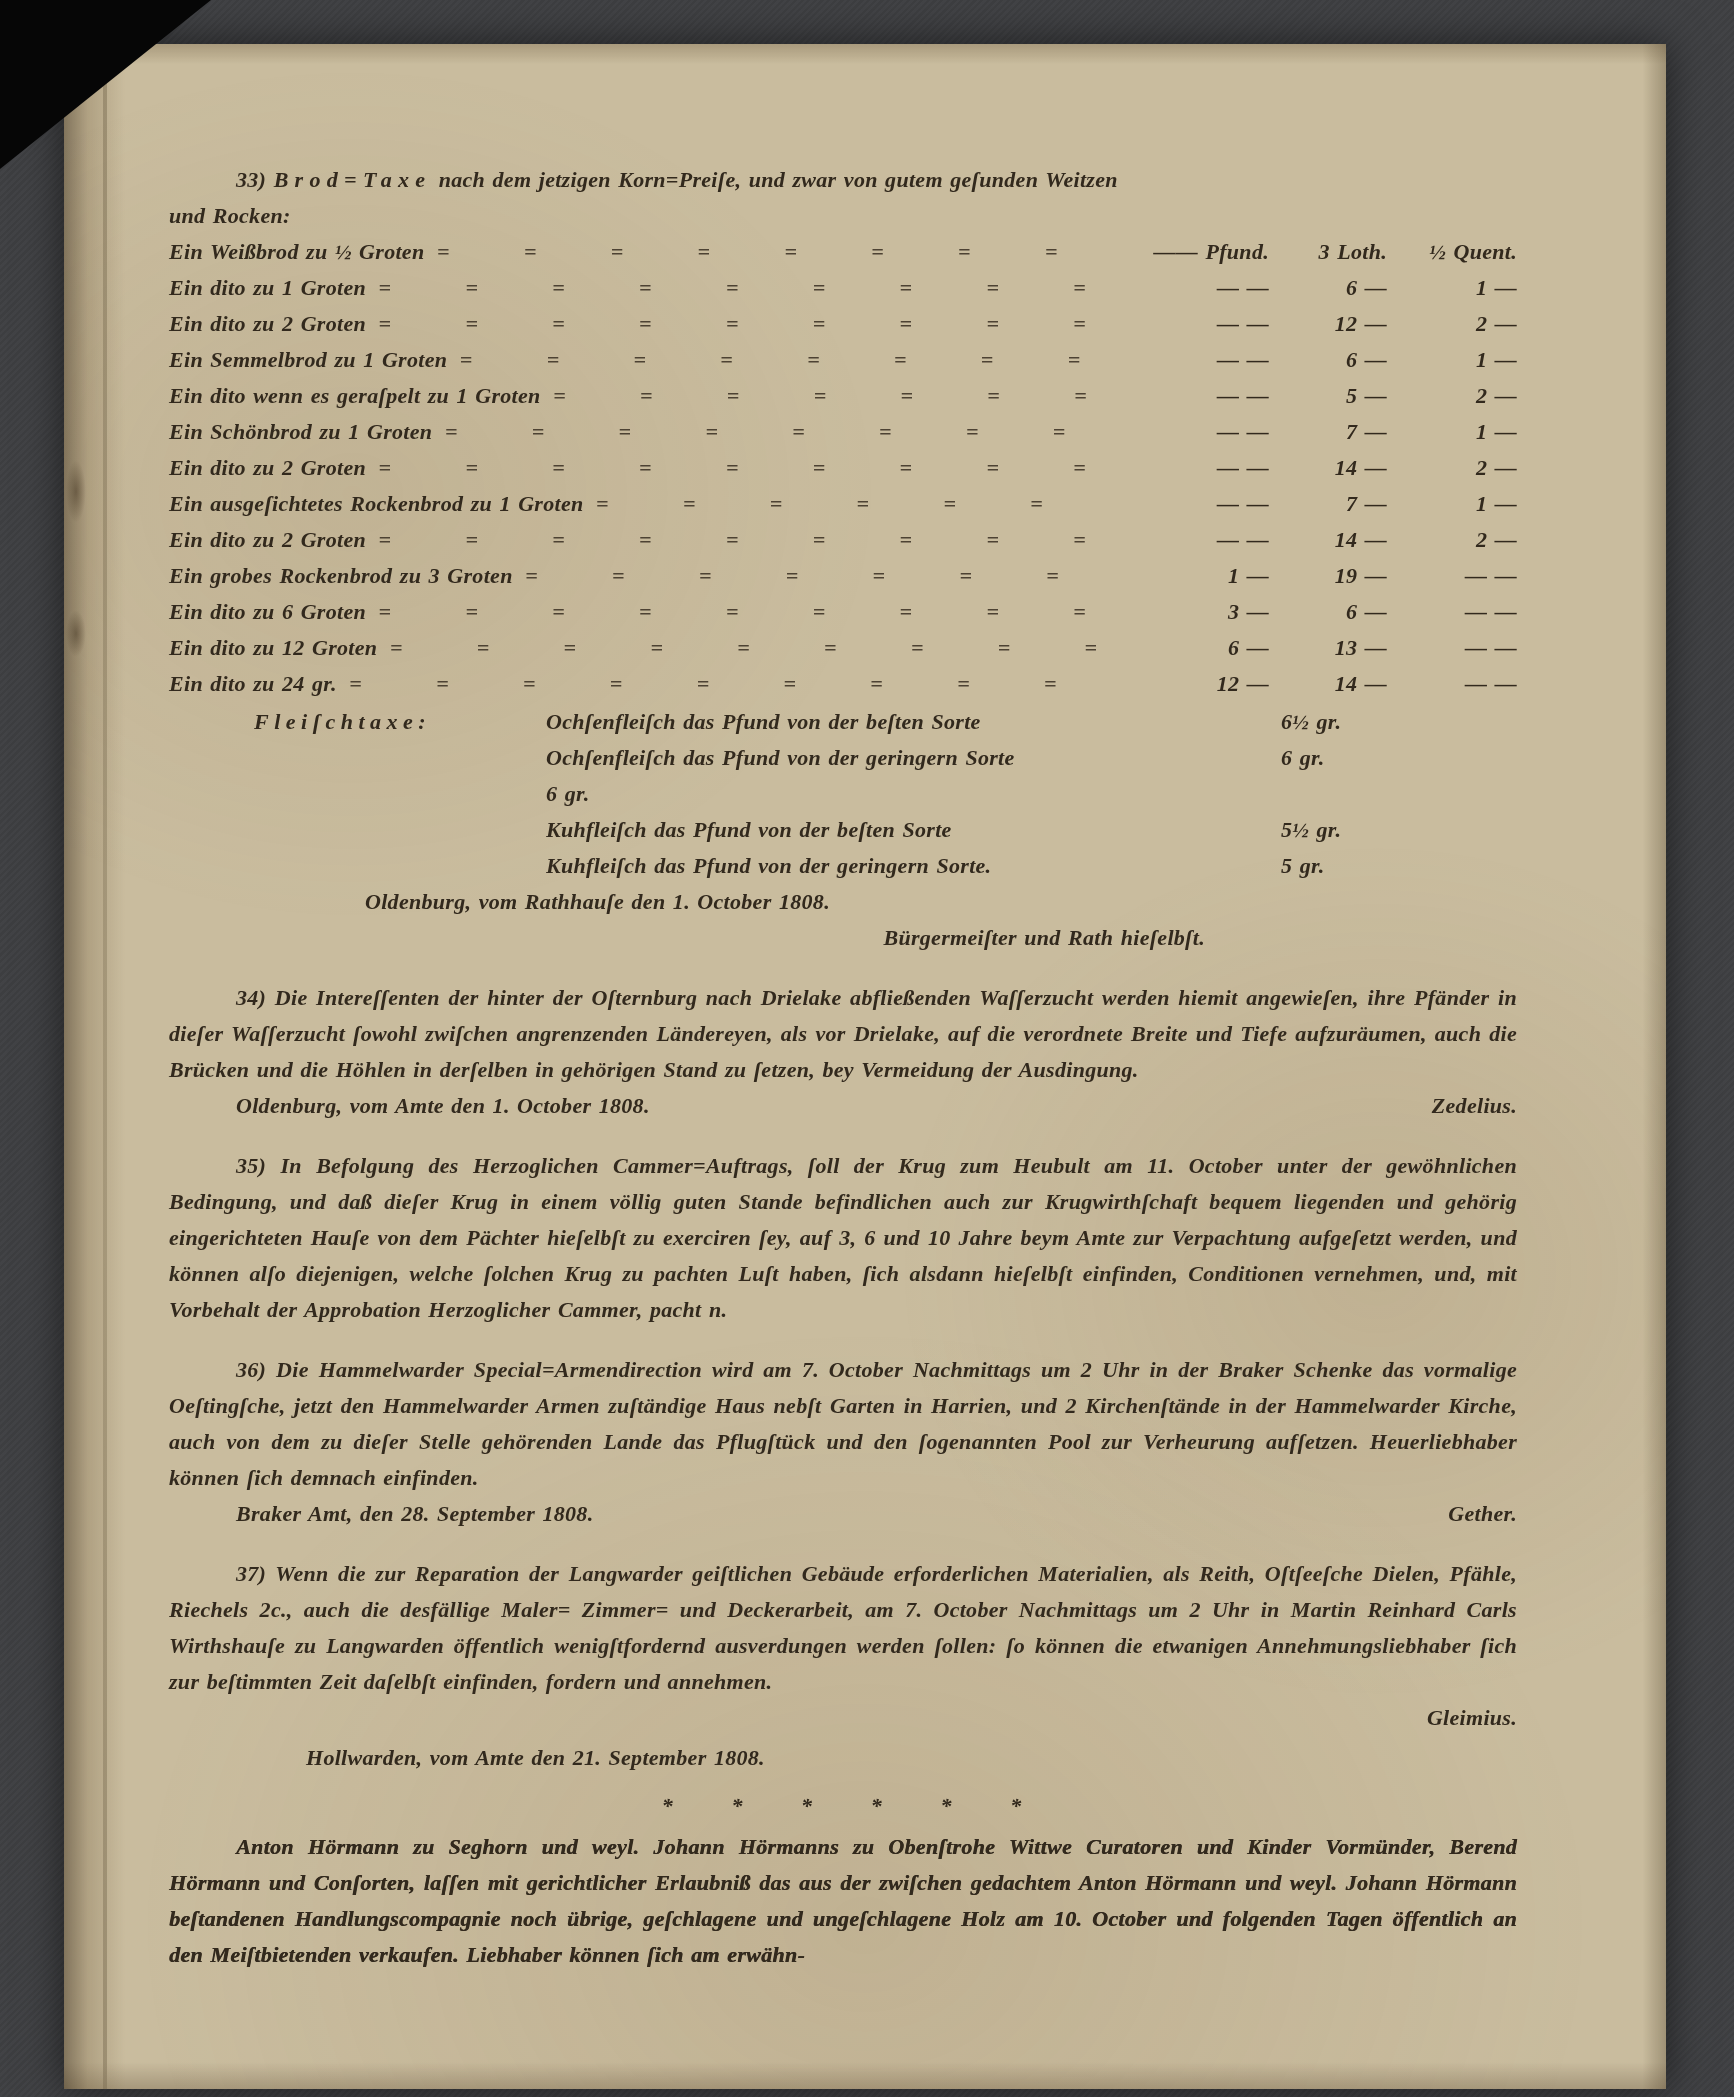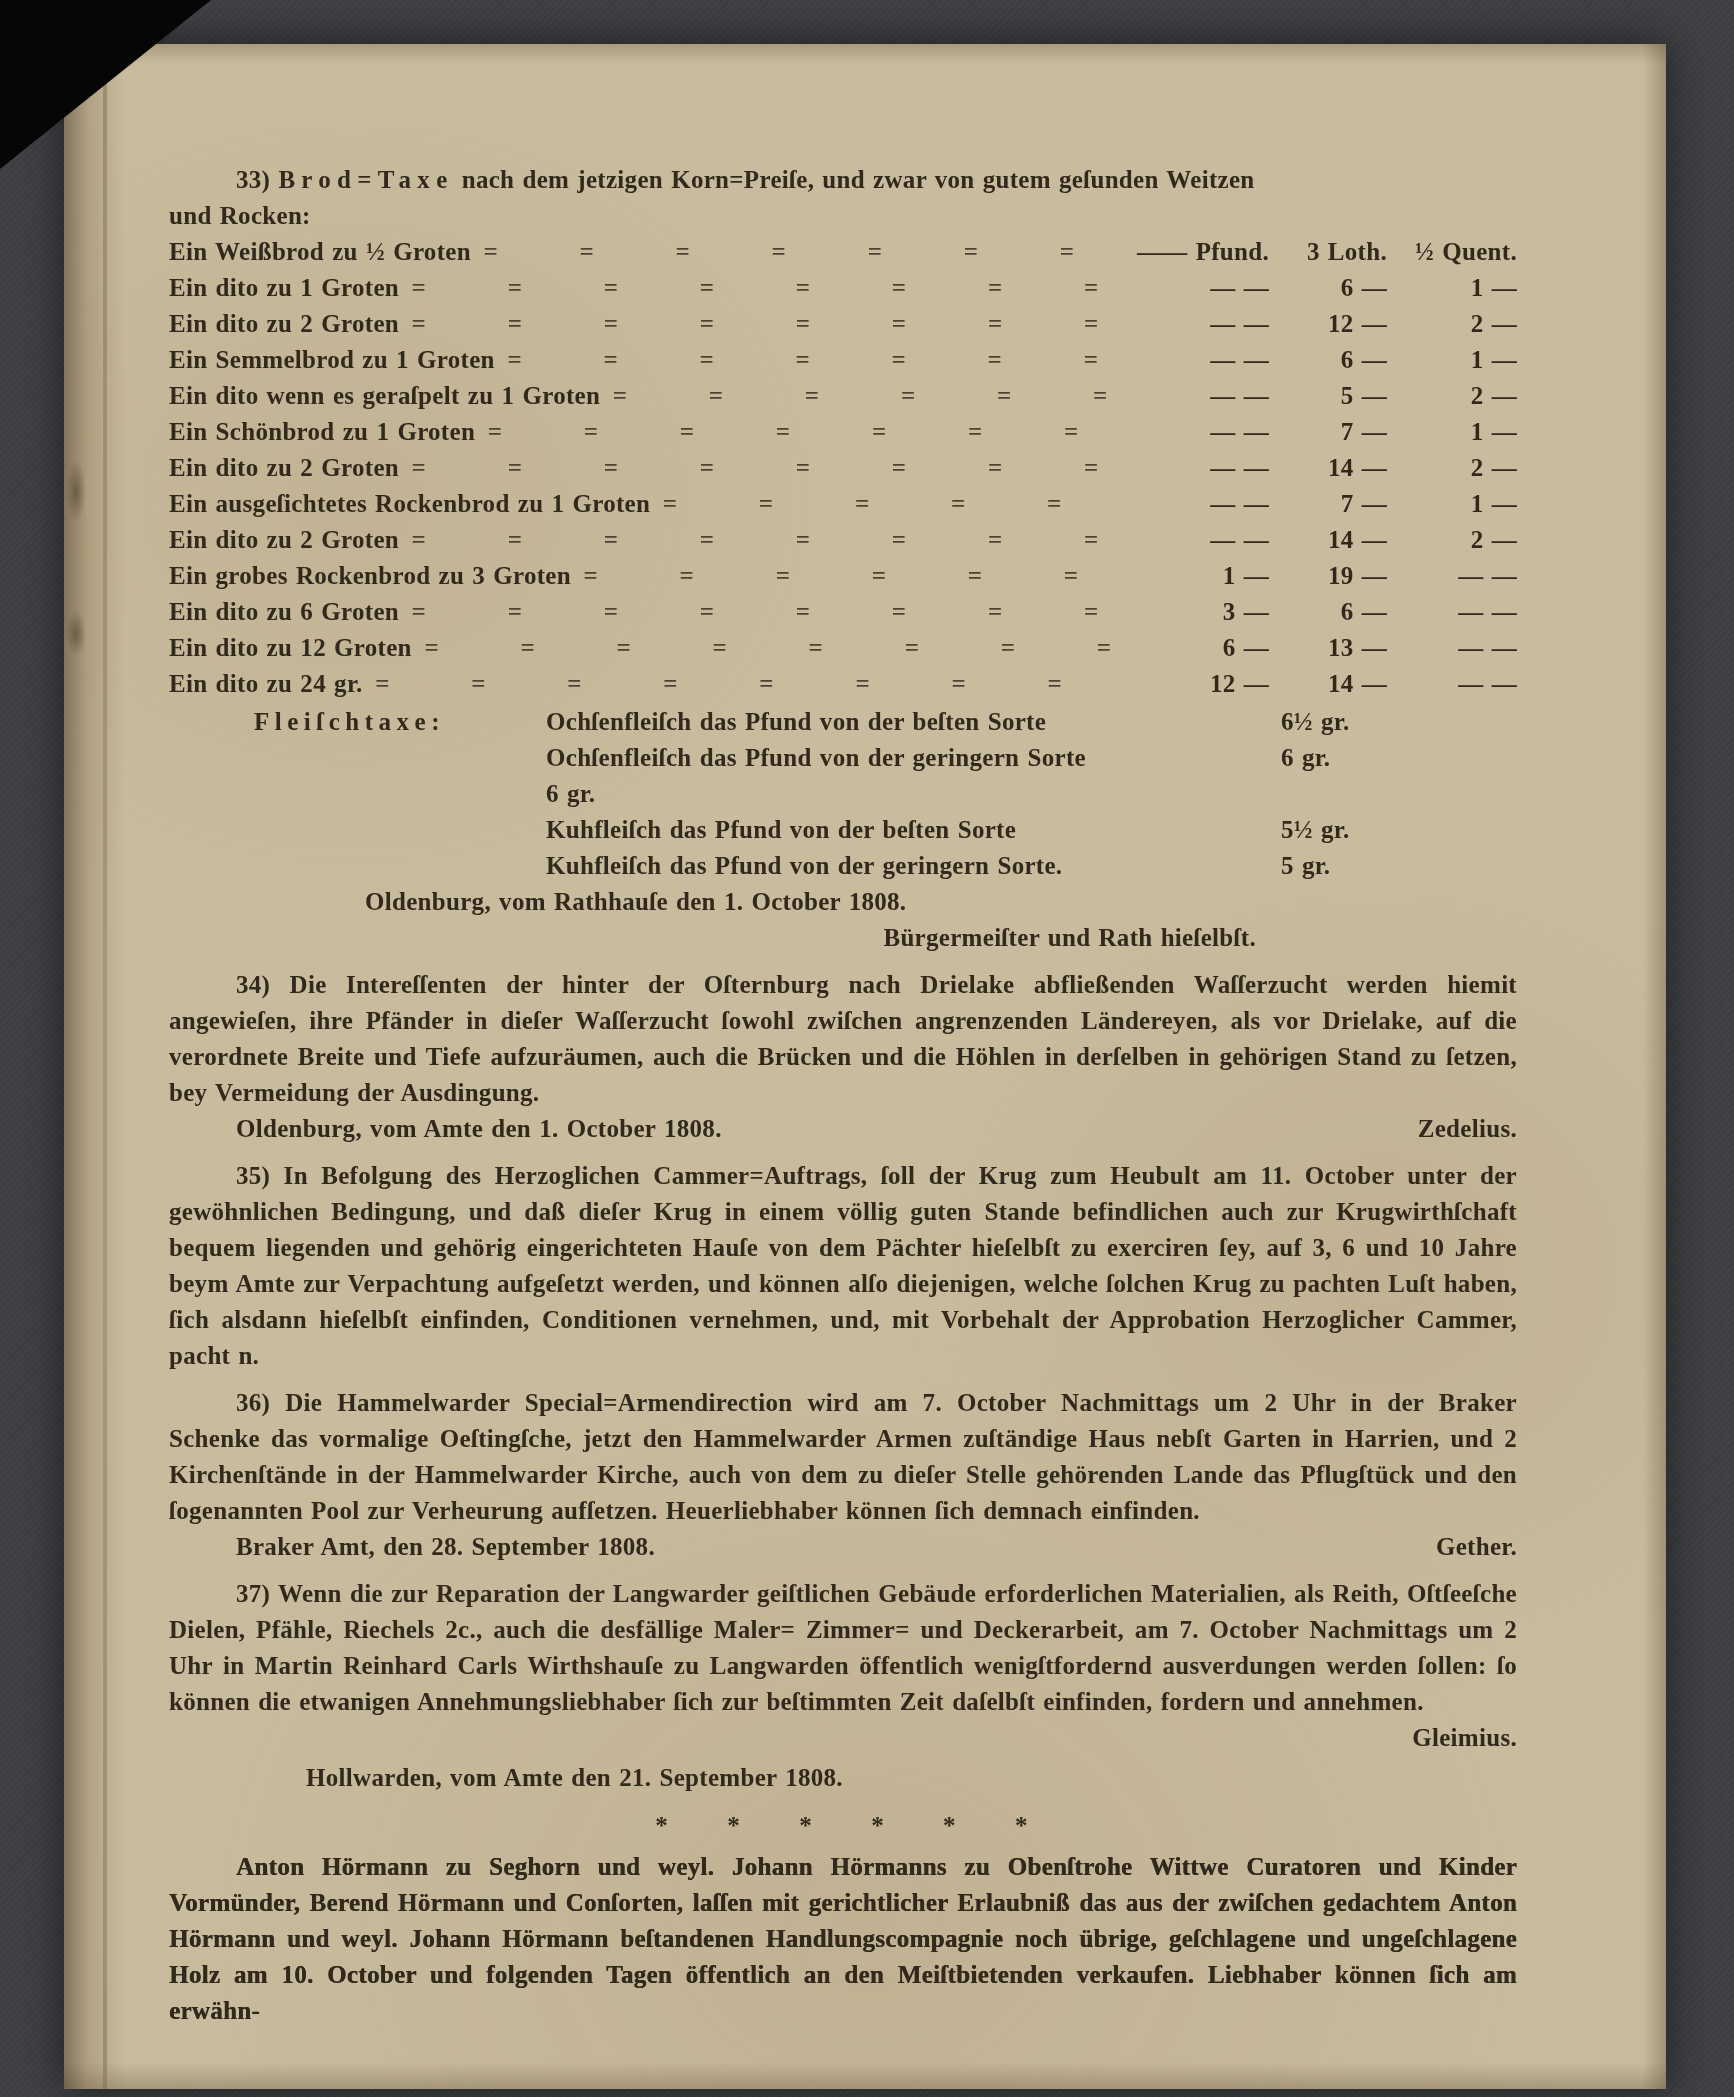--- a/index.html
+++ b/index.html
@@ -47,25 +47,26 @@
     position:absolute; left:1.6px; width:20.4px; border-radius:50%;
     background:radial-gradient(ellipse at center, rgba(55,40,22,0.45), transparent 70%);
   }
   .blotch1 { top:416px; height:63px; }
   .blotch2 { top:566px; height:47px; }
 
   .content {
     position:relative;
     padding:118px 149px 31px 105px;
     color:#32291d;
-    font-size:25px;
+    font-size:22px;
     line-height:36px;
     font-weight:700;
     letter-spacing:0.3px;
     word-spacing:1.6px;
+    font-style:italic;
   }
   .heading-first { text-indent:67px; }
   .sp-title { letter-spacing:6.3px; }
 
   .brow { display:flex; align-items:baseline; }
   .blabel { white-space:nowrap; }
   .bfill { flex:1; overflow:hidden; white-space:pre; padding:0 12.6px; color:#4d4233; }
   .bp { width:153px; text-align:right; white-space:nowrap; }
   .bl { width:118px; text-align:right; white-space:nowrap; }
   .bq { width:130px; text-align:right; white-space:nowrap; }
@@ -73,21 +74,21 @@
   .fleisch { display:flex; margin-top:1.6px; }
   .flabel { width:377px; padding-left:85px; letter-spacing:5.5px; white-space:nowrap; }
   .fitems { flex:1; padding-right:118px; }
   .frow { display:flex; }
   .ftext { flex:1; white-space:nowrap; overflow:hidden; }
   .fprice { width:118px; text-align:left; white-space:nowrap; }
 
   .dl-33 { padding-left:196px; }
   .sig-33 { padding-left:53%; }
 
-  .par { text-align:justify; text-indent:67px; margin-top:11px; }
+  .par { text-align:justify; text-indent:67px; margin-top:24px; }
   .sigline { display:flex; justify-content:space-between; }
   .sigline .dl { white-space:nowrap; }
   .ind-85  { padding-left:67px; }
   .ind-175 { padding-left:137px;margin-top:40px; }
   .ind-330 { padding-left:259px; }
   .sig { white-space:nowrap; }
 
   .ornament { text-align:center; letter-spacing:3.1px; margin:12.6px 0 4.7px 0; word-spacing:47px; }
 
   .closing { text-align:justify; text-indent:67px; margin-top:4px; text-shadow:0.4px 0 0 currentColor; }

